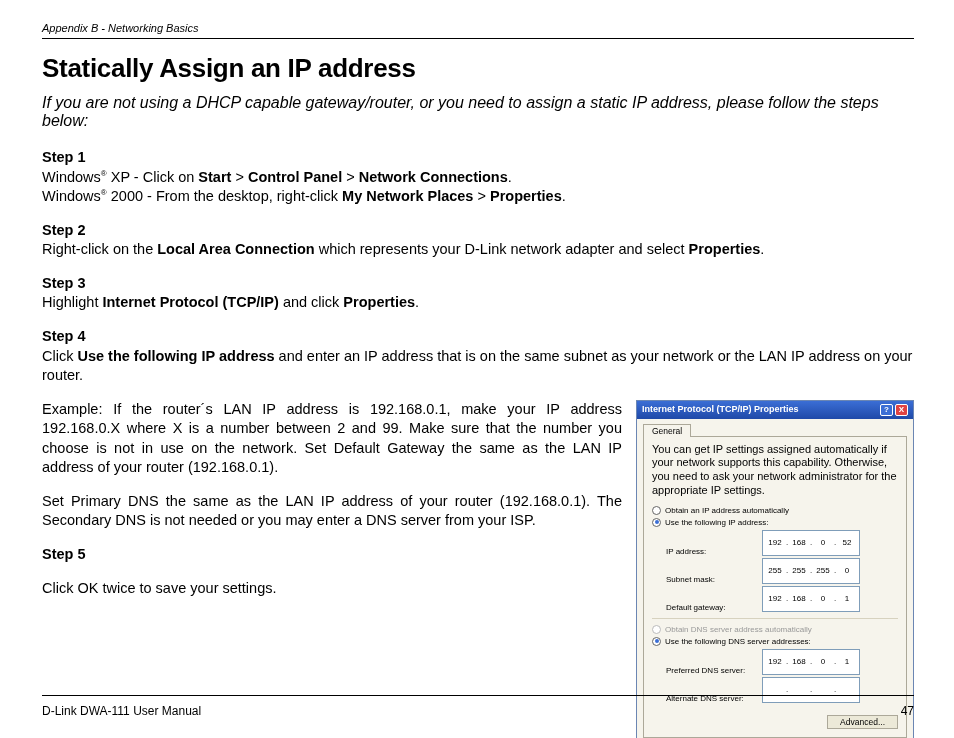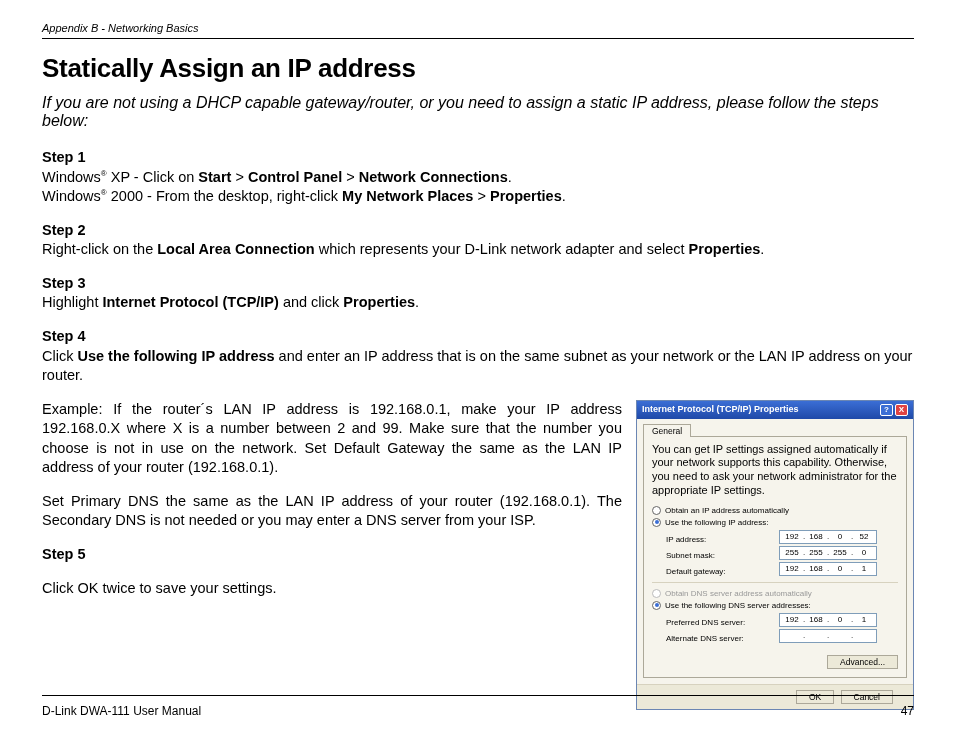--- a/index.html
+++ b/index.html
@@ -108,21 +108,21 @@
   .dlg-radio .r {
     width:9px;height:9px;border:1px solid #666;border-radius:50%;background:#fff;display:inline-flex;align-items:center;justify-content:center;
   }
   .dlg-radio .r.sel::after{content:"";width:4px;height:4px;background:#3b6ed5;border-radius:50%;}
   .dlg-radio.disabled { color:#999; }
   .dlg-radio.disabled .r { border-color:#bbb; }
   .dlg-field { display:flex; align-items:flex-end; margin:2px 0 2px 14px; font-size:8px;}
   .dlg-field .lbl { width:96px; }
   .ipbox {
     display:flex; border:1px solid #7f9db9; background:#fff; height:14px;
-    align-items:center; padding:0 2px; gap:0;margin-left:17px;
+    align-items:center; padding:12px 2px; gap:0;
   }
   .ipbox .oct { width:20px; text-align:center; font-size:8px; }
   .ipbox .dot { width:4px; text-align:center; font-size:8px;}
   .dlg-sep { border:none; border-top:1px solid #d7d2bf; margin:6px 0; }
   .dlg-btns { text-align:right; margin-top:12px;}
   .dlg-btn {
     display:inline-block;
     border:1px solid #aca899;
     background:#ece9d8;
     padding:1px 12px;

